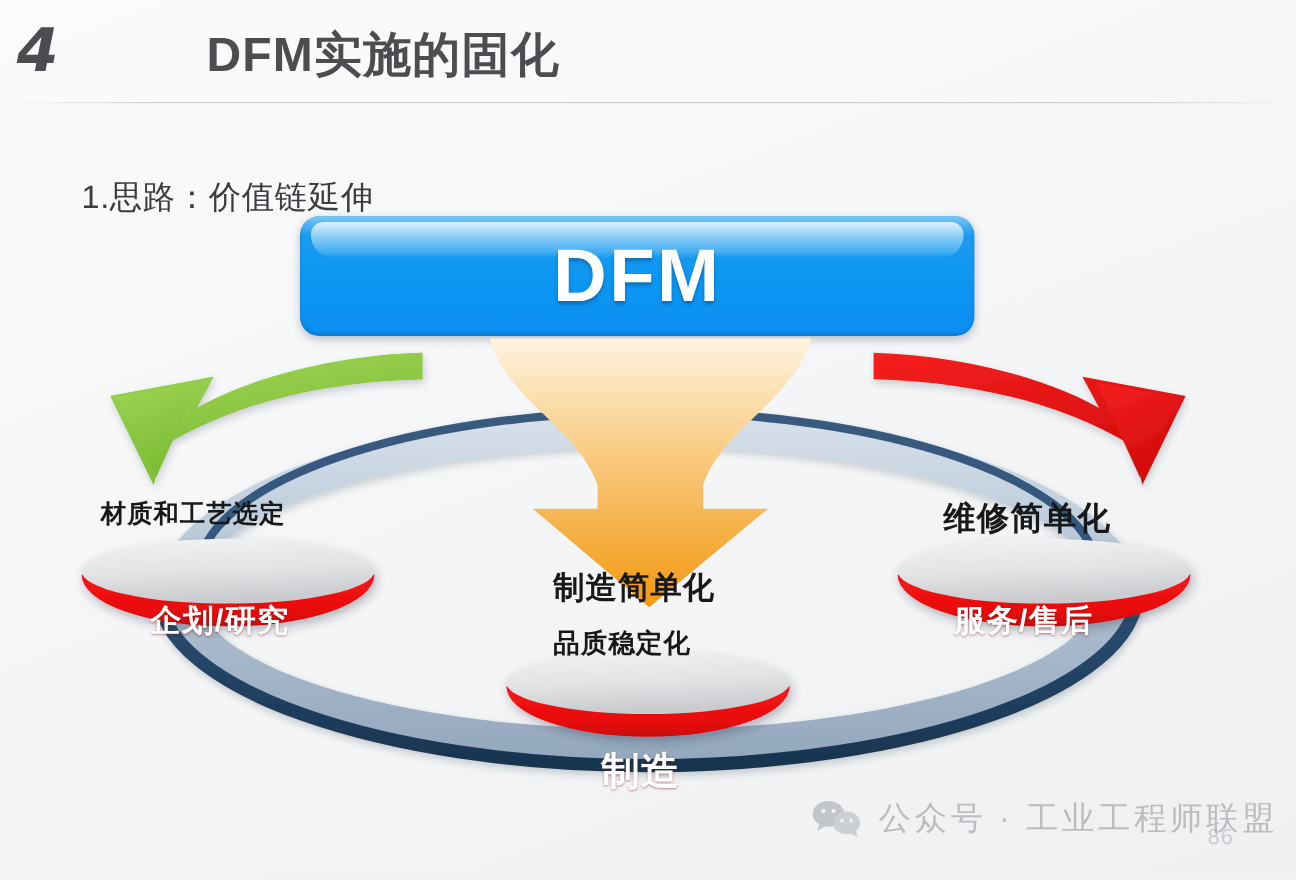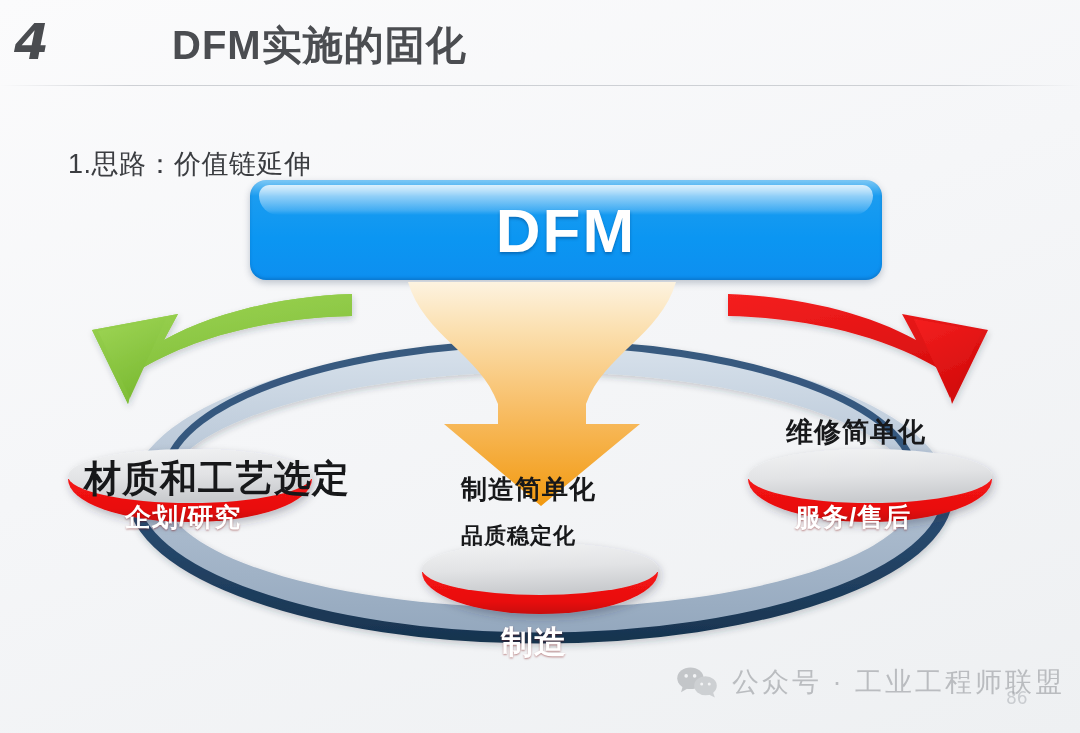--- a/index.html
+++ b/index.html
@@ -35,21 +35,21 @@
     letter-spacing:1px;white-space:nowrap;margin-left:47px;
   }
   .subtitle{
     position:absolute;left:68px;top:101px;
     font-size:27px;font-weight:400;color:#3b3d41;
     letter-spacing:.5px;white-space:nowrap;margin-top:45px;
   }
 
   
   .dfm-banner{
-    position:absolute;left:250px;top:180px;width:632px;height:100px;
+    position:absolute;left:250px;top:180px;width:562px;height:100px;
     border-radius:16px;
     background:linear-gradient(180deg,#7cc8f5 0%,#1b9cf0 16%,#0b96f2 58%,#0d8ff0 100%);
     box-shadow:0 3px 7px rgba(40,60,90,.28), inset 0 -2px 3px rgba(0,60,120,.25);
     overflow:hidden;
   }
   .dfm-banner::before{
     content:"";position:absolute;left:9px;right:9px;top:5px;height:30px;
     border-radius:12px 12px 22px 22px;
     background:linear-gradient(180deg,rgba(255,255,255,.78) 0%,rgba(255,255,255,.18) 85%,rgba(255,255,255,0) 100%);
     pointer-events:none;
@@ -62,21 +62,21 @@
   }
 
   
   .stage{position:absolute;left:0;top:0;width:1080px;height:733px;pointer-events:none;}
 
   
   .lbl{
     position:absolute;font-weight:700;color:#17181a;white-space:nowrap;
     letter-spacing:1px;
   }
-  .lbl-left{left:84px;top:414px;font-size:37px;margin-top:40px;}
+  .lbl-left{left:84px;top:414px;font-size:21px;}
   .lbl-right{left:786px;top:414px;font-size:27px;}
   .lbl-mid1{left:461px;top:472px;font-size:26px;}
   .lbl-mid2{left:461px;top:521px;font-size:22px;}
 
   
   .bowl-lbl{
     position:absolute;font-weight:700;color:#ffffff;white-space:nowrap;
     text-shadow:0 1px 2px rgba(120,0,0,.45);letter-spacing:1px;
   }
   .bowl-lbl-left{left:125px;top:500px;font-size:26px;}

